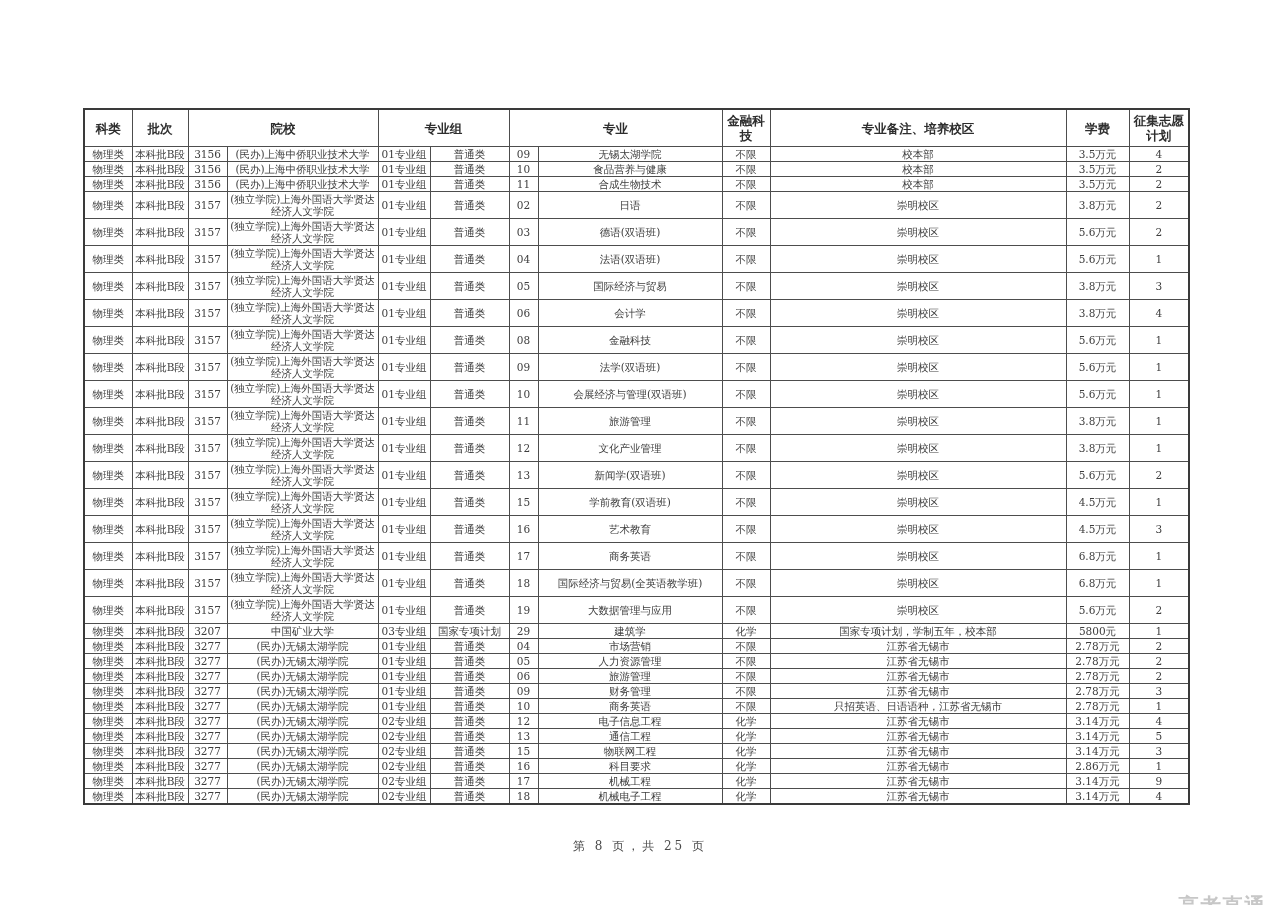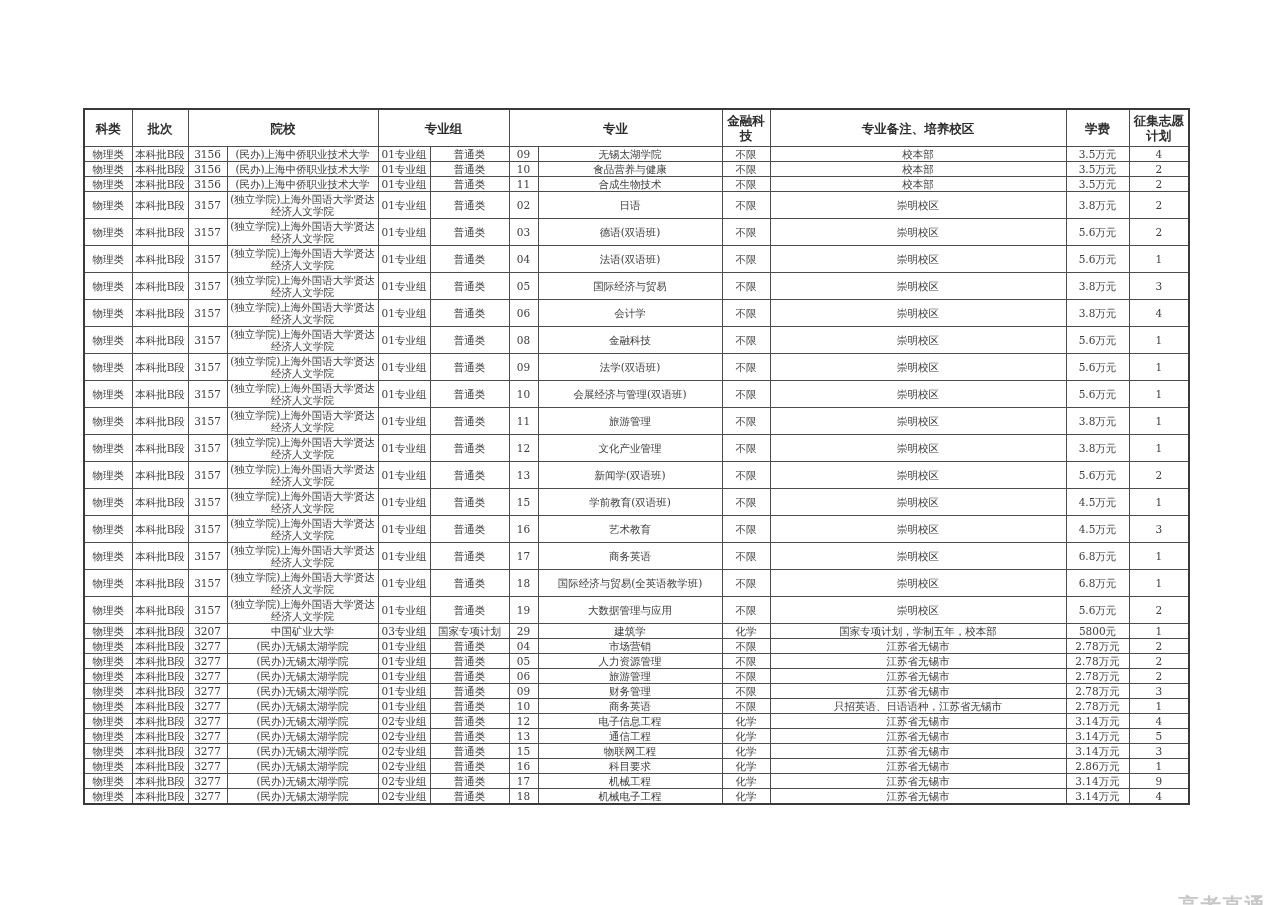--- a/index.html
+++ b/index.html
@@ -531,15 +531,16 @@
           <td>18</td>
           <td>机械电子工程</td>
           <td>化学</td>
           <td>江苏省无锡市</td>
           <td>3.14万元</td>
           <td>4</td>
         </tr>
       </tbody>
   </table>
 
+  <div class="page-footer">第 8 页，共 25 页</div>
   <div class="watermark">高考直通车</div>
 
 </div>
 
 </body></html>

